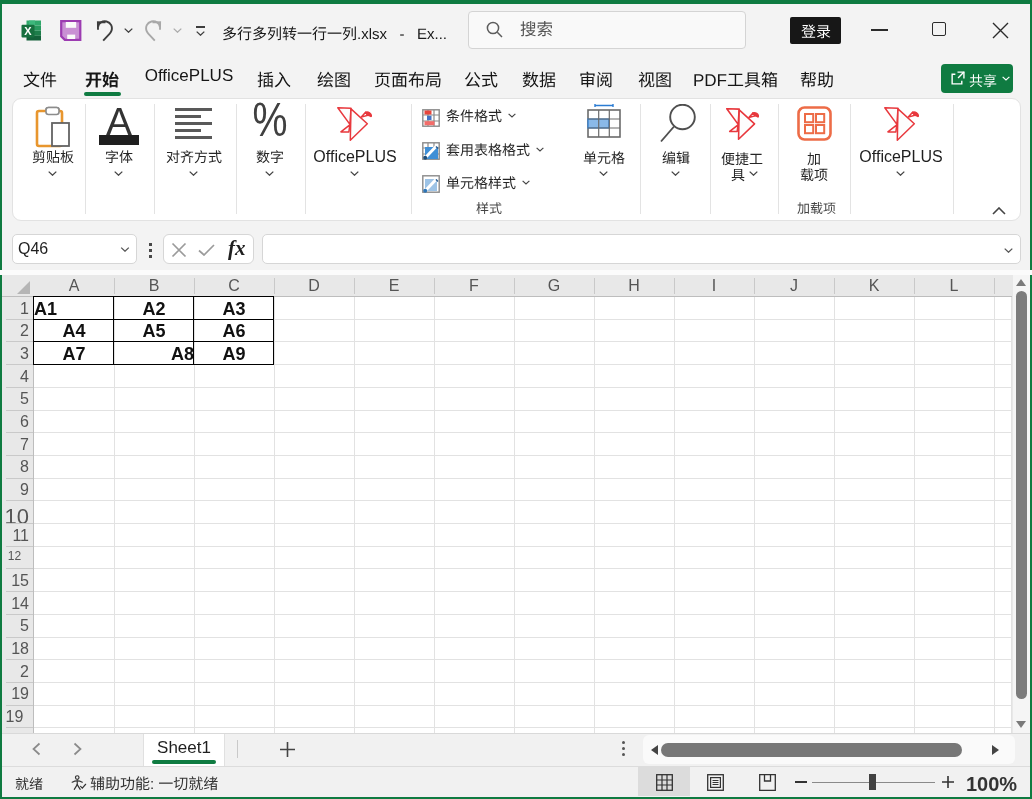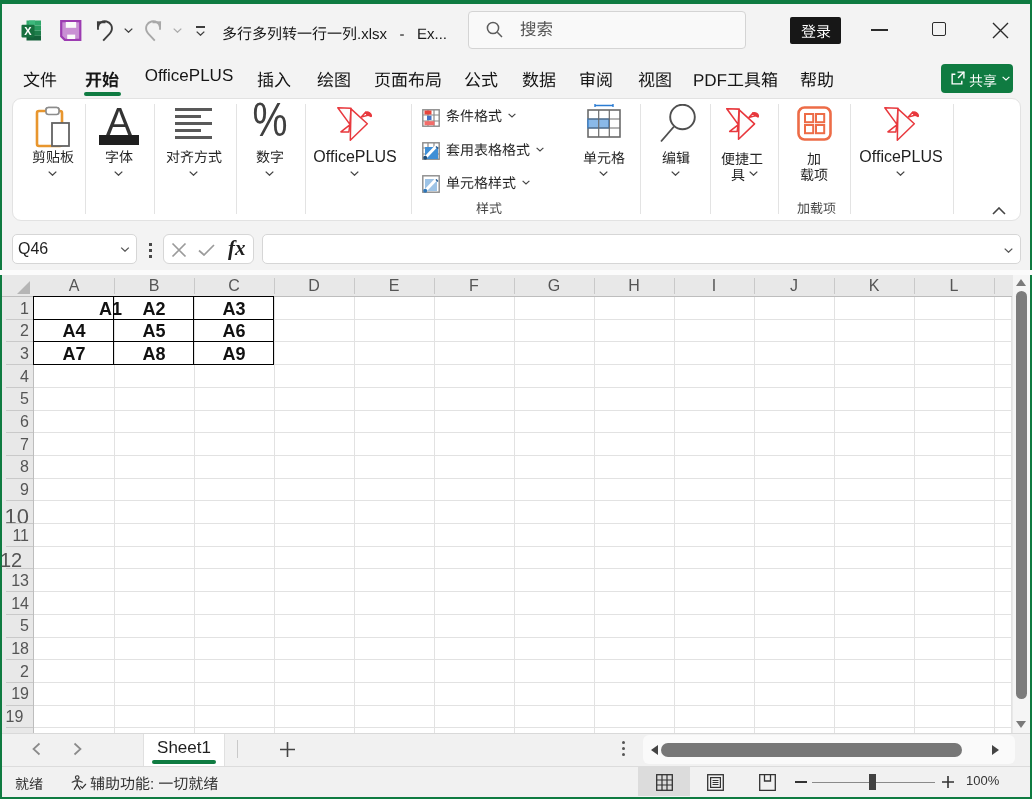--- a/index.html
+++ b/index.html
@@ -415,22 +415,22 @@
 <div class="abs" style="left:0;top:322.2px;width:29px;text-align:right;font-size:16px;color:#555">2</div>
 <div class="abs" style="left:0;top:344.9px;width:29px;text-align:right;font-size:16px;color:#555">3</div>
 <div class="abs" style="left:0;top:367.6px;width:29px;text-align:right;font-size:16px;color:#555">4</div>
 <div class="abs" style="left:0;top:390.3px;width:29px;text-align:right;font-size:16px;color:#555">5</div>
 <div class="abs" style="left:0;top:413.0px;width:29px;text-align:right;font-size:16px;color:#555">6</div>
 <div class="abs" style="left:0;top:435.7px;width:29px;text-align:right;font-size:16px;color:#555">7</div>
 <div class="abs" style="left:0;top:458.4px;width:29px;text-align:right;font-size:16px;color:#555">8</div>
 <div class="abs" style="left:0;top:481.1px;width:29px;text-align:right;font-size:16px;color:#555">9</div>
 <div class="abs" style="left:0;top:503.8px;width:29px;text-align:right;font-size:22px;color:#555">10</div>
 <div class="abs" style="left:0;top:526.5px;width:29px;text-align:right;font-size:16px;color:#555">11</div>
-<div class="abs" style="left:0;top:549.2px;width:29px;text-align:left;font-size:20px;color:#555">12</div>
-<div class="abs" style="left:0;top:571.9px;width:29px;text-align:right;font-size:16px;color:#555">13</div>
+<div class="abs" style="left:0;top:549.2px;width:29px;text-align:center;font-size:12px;color:#555">12</div>
+<div class="abs" style="left:0;top:571.9px;width:29px;text-align:right;font-size:16px;color:#555">15</div>
 <div class="abs" style="left:0;top:594.6px;width:29px;text-align:right;font-size:16px;color:#555">14</div>
 <div class="abs" style="left:0;top:617.3px;width:29px;text-align:right;font-size:16px;color:#555">5</div>
 <div class="abs" style="left:0;top:640.0px;width:29px;text-align:right;font-size:16px;color:#555">18</div>
 <div class="abs" style="left:0;top:662.7px;width:29px;text-align:right;font-size:16px;color:#555">2</div>
 <div class="abs" style="left:0;top:685.4px;width:29px;text-align:right;font-size:16px;color:#555">19</div>
 <div class="abs" style="left:0;top:708.1px;width:29px;text-align:center;font-size:16px;color:#555">19</div>
 <div class="abs" style="left:6px;top:318.7px;width:27px;height:1px;background:#c9c9c9"></div>
 <div class="abs" style="left:6px;top:341.4px;width:27px;height:1px;background:#c9c9c9"></div>
 <div class="abs" style="left:6px;top:364.1px;width:27px;height:1px;background:#c9c9c9"></div>
 <div class="abs" style="left:6px;top:386.8px;width:27px;height:1px;background:#c9c9c9"></div>
@@ -475,35 +475,35 @@
 <div class="abs" style="left:34px;top:545.7px;width:978px;height:1px;background:#e2e2e2"></div>
 <div class="abs" style="left:34px;top:568.4px;width:978px;height:1px;background:#e2e2e2"></div>
 <div class="abs" style="left:34px;top:591.1px;width:978px;height:1px;background:#e2e2e2"></div>
 <div class="abs" style="left:34px;top:613.8px;width:978px;height:1px;background:#e2e2e2"></div>
 <div class="abs" style="left:34px;top:636.5px;width:978px;height:1px;background:#e2e2e2"></div>
 <div class="abs" style="left:34px;top:659.2px;width:978px;height:1px;background:#e2e2e2"></div>
 <div class="abs" style="left:34px;top:681.9px;width:978px;height:1px;background:#e2e2e2"></div>
 <div class="abs" style="left:34px;top:704.6px;width:978px;height:1px;background:#e2e2e2"></div>
 <div class="abs" style="left:34px;top:727.3px;width:978px;height:1px;background:#e2e2e2"></div>
 <div class="abs" style="left:33px;top:296.0px;width:81px;height:23.7px;border:1px solid #000"></div>
-<div class="abs" style="left:34px;top:298.5px;width:88px;text-align:right;font-size:18px;font-weight:bold;color:#111">A1</div>
+<div class="abs" style="left:34px;top:298.5px;width:88px;text-align:left;font-size:18px;font-weight:bold;color:#111">A1</div>
 <div class="abs" style="left:113px;top:296.0px;width:81px;height:23.7px;border:1px solid #000"></div>
 <div class="abs" style="left:114px;top:298.5px;width:80px;text-align:center;font-size:18px;font-weight:bold;color:#111">A2</div>
 <div class="abs" style="left:193px;top:296.0px;width:81px;height:23.7px;border:1px solid #000"></div>
 <div class="abs" style="left:194px;top:298.5px;width:80px;text-align:center;font-size:18px;font-weight:bold;color:#111">A3</div>
 <div class="abs" style="left:33px;top:318.7px;width:81px;height:23.7px;border:1px solid #000"></div>
 <div class="abs" style="left:34px;top:321.2px;width:80px;text-align:center;font-size:18px;font-weight:bold;color:#111">A4</div>
 <div class="abs" style="left:113px;top:318.7px;width:81px;height:23.7px;border:1px solid #000"></div>
 <div class="abs" style="left:114px;top:321.2px;width:80px;text-align:center;font-size:18px;font-weight:bold;color:#111">A5</div>
 <div class="abs" style="left:193px;top:318.7px;width:81px;height:23.7px;border:1px solid #000"></div>
 <div class="abs" style="left:194px;top:321.2px;width:80px;text-align:center;font-size:18px;font-weight:bold;color:#111">A6</div>
 <div class="abs" style="left:33px;top:341.4px;width:81px;height:23.7px;border:1px solid #000"></div>
 <div class="abs" style="left:34px;top:343.9px;width:80px;text-align:center;font-size:18px;font-weight:bold;color:#111">A7</div>
 <div class="abs" style="left:113px;top:341.4px;width:81px;height:23.7px;border:1px solid #000"></div>
-<div class="abs" style="left:114px;top:343.9px;width:80px;text-align:center;font-size:18px;font-weight:bold;color:#111">A8</div>
+<div class="abs" style="left:114px;top:343.9px;width:80px;text-align:right;font-size:18px;font-weight:bold;color:#111">A8</div>
 <div class="abs" style="left:193px;top:341.4px;width:81px;height:23.7px;border:1px solid #000"></div>
 <div class="abs" style="left:194px;top:343.9px;width:80px;text-align:center;font-size:18px;font-weight:bold;color:#111">A9</div>
 <div class="abs" style="left:1012px;top:275px;width:18px;height:458px;background:#f5f5f5;border-left:1px solid #e8e8e8"></div>
 <div class="abs" style="left:1016px;top:279px;width:0;height:0;border-left:5px solid transparent;border-right:5px solid transparent;border-bottom:7px solid #7a7a7a"></div>
 <div class="abs" style="left:1015.5px;top:291px;width:11px;height:408px;background:#7c7c7c;border-radius:6px"></div>
 <div class="abs" style="left:1016px;top:721px;width:0;height:0;border-left:5px solid transparent;border-right:5px solid transparent;border-top:7px solid #7a7a7a"></div>
 <div class="abs" style="left:2px;top:733px;width:1028px;height:33px;background:#f1f1f1;border-top:1px solid #d9d9d9"></div>
 <svg class="abs" style="left:31px;top:742px" width="11" height="14" viewBox="0 0 11 14">
     <polyline points="8.5,1.5 2.5,7 8.5,12.5" fill="none" stroke="#8a8a8a" stroke-width="1.7"></polyline>
   </svg>
@@ -563,12 +563,12 @@
 <svg class="abs" style="left:759px;top:774px" width="17" height="17" viewBox="0 0 17 17">
 <path d="M0.7 4 V0.7 H16.3 V4 M0.7 4 V16.3 H16.3 V4" fill="none" stroke="#333" stroke-width="1.3"></path>
 <path d="M5.5 0.7 V7 H11.5 V0.7" fill="none" stroke="#333" stroke-width="1.3"></path>
 </svg>
 <div class="abs" style="left:795px;top:781px;width:12px;height:1.6px;background:#333"></div>
 <div class="abs" style="left:812px;top:781.5px;width:123px;height:1.2px;background:#8a8a8a"></div>
 <div class="abs" style="left:869px;top:774px;width:7px;height:16px;background:#424242"></div>
 <svg class="abs" style="left:941px;top:775px" width="14" height="14" viewBox="0 0 14 14">
     <path d="M7 1 V13 M1 7 H13" stroke="#333" stroke-width="1.6"></path>
   </svg>
-<div style="position:absolute;left:966px;top:773px;font-size:13px;color:#333;white-space:nowrap;">100%</div>
+<div style="position:absolute;left:966px;top:773px;font-size:20px;color:#333;white-space:nowrap;font-weight:bold;">100%</div>
 </body></html>

